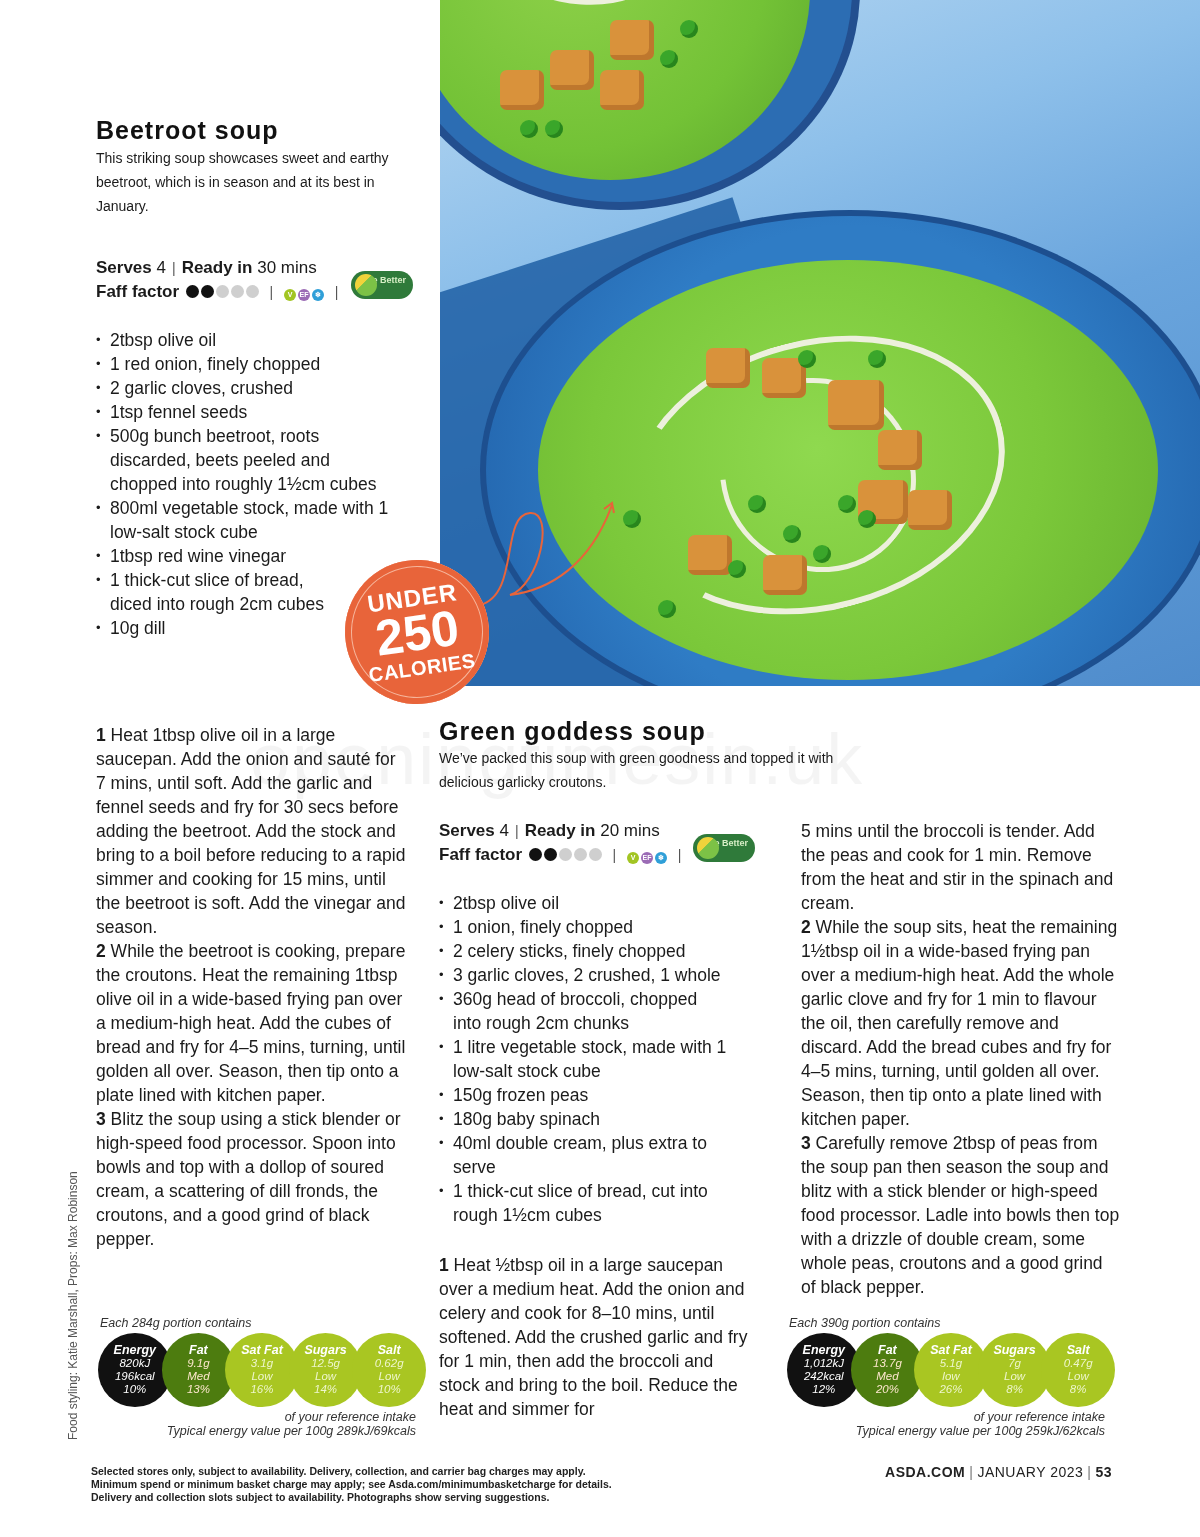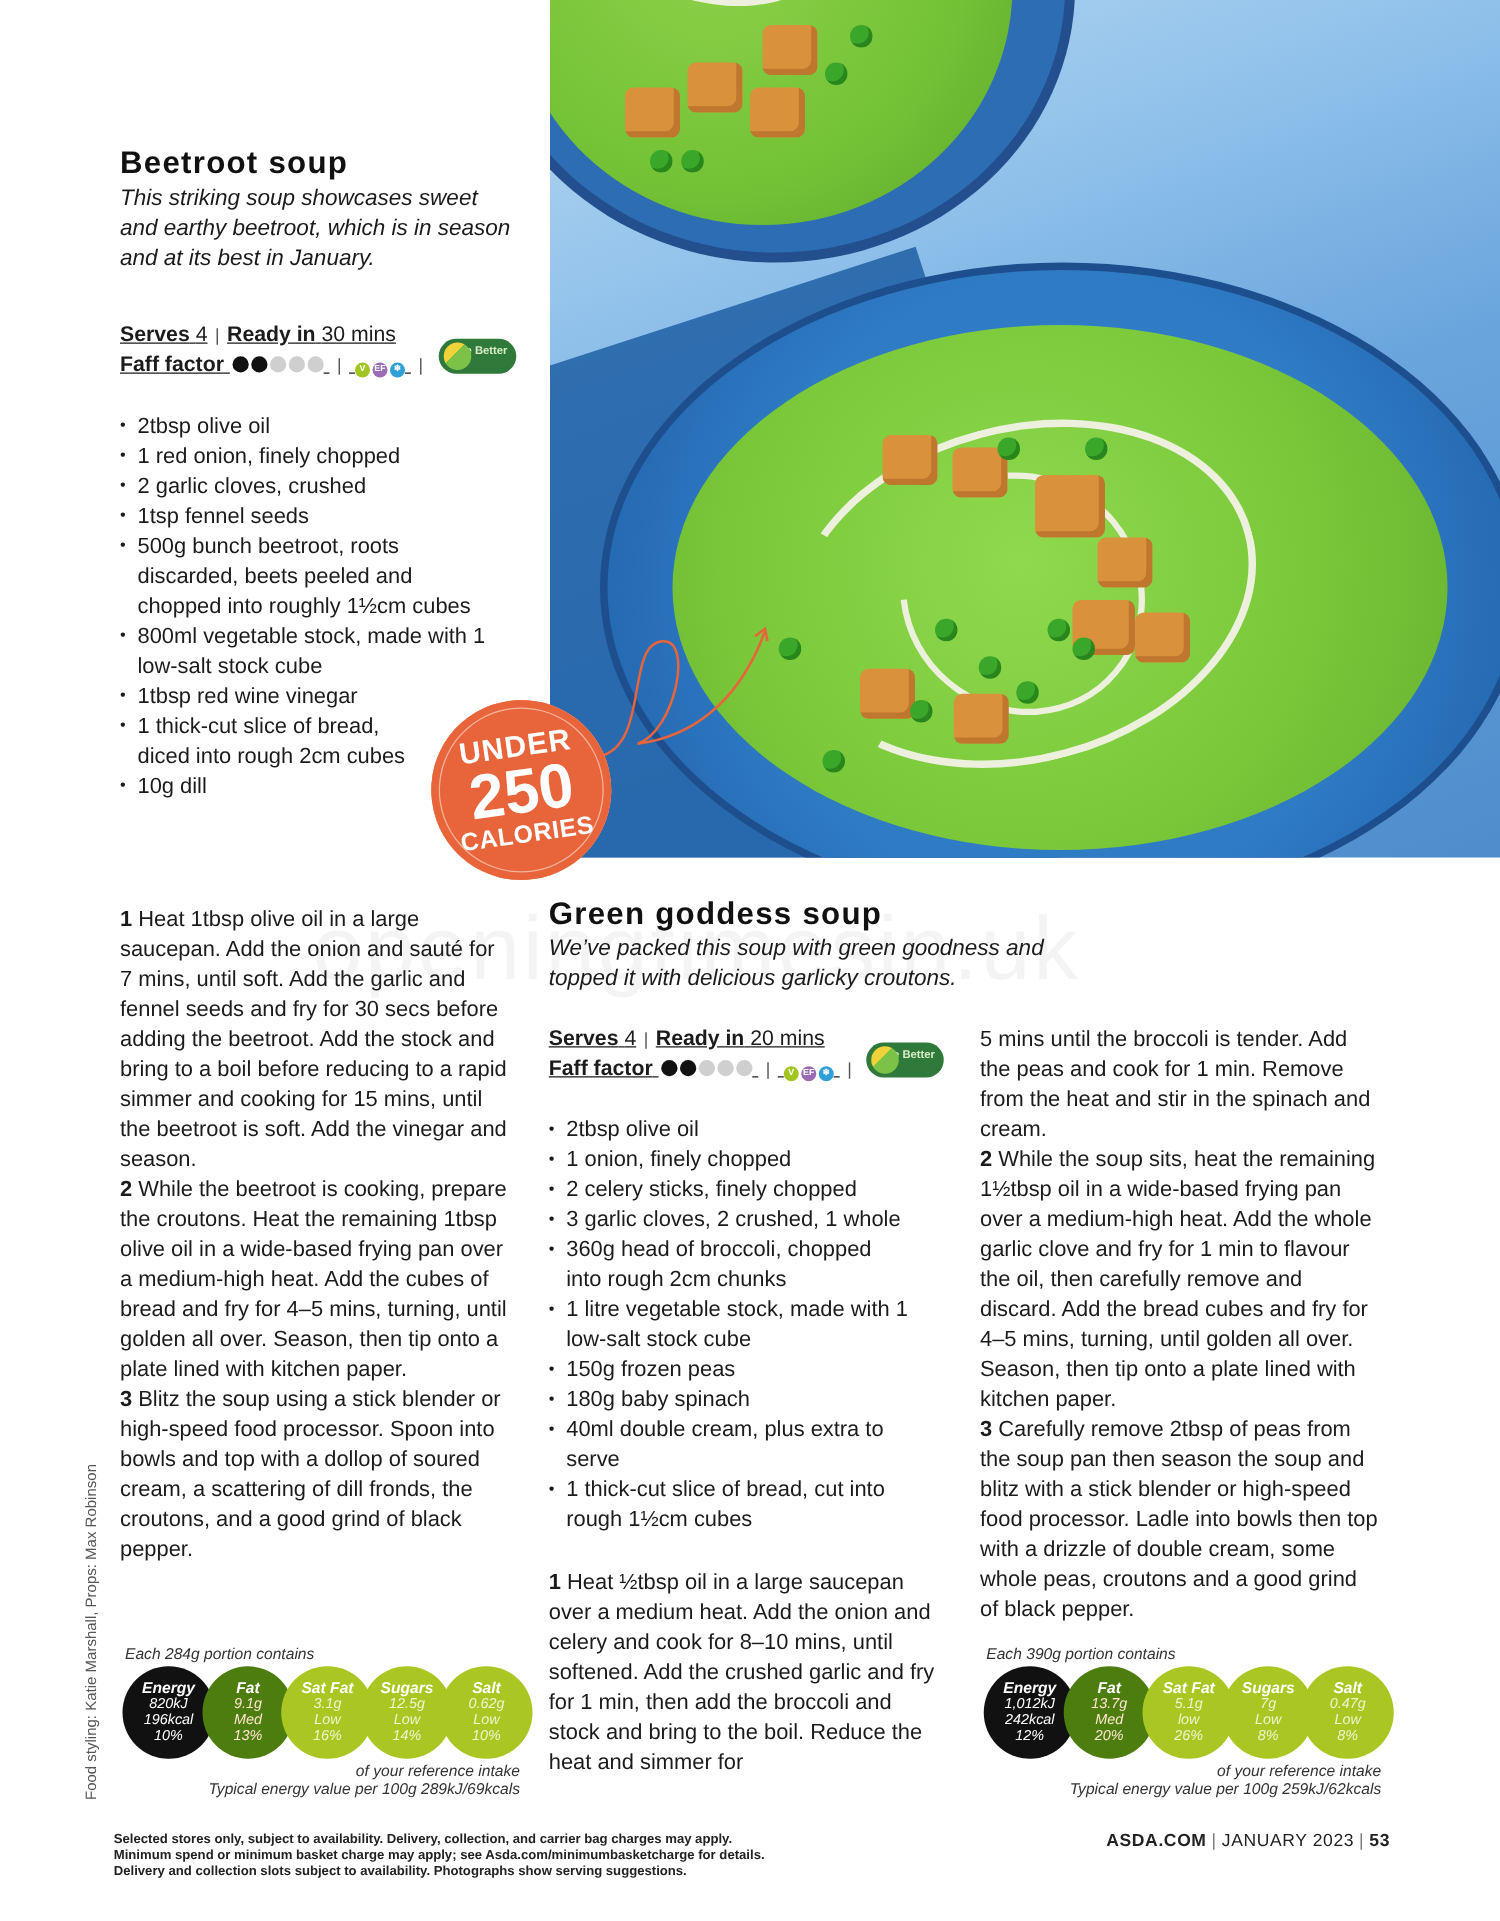--- a/index.html
+++ b/index.html
@@ -30,22 +30,22 @@
     box-shadow: inset 0 0 0 6px #e8643a, inset 0 0 0 7px #f6b49a; }
   .cal-badge .l1 { font-weight: 700; font-size: 24px; letter-spacing: 1px; line-height: 1; }
   .cal-badge .l2 { font-weight: 800; font-size: 50px; line-height: .95; }
   .cal-badge .l3 { font-weight: 700; font-size: 20px; letter-spacing: .5px; line-height: 1; }
 
   
   .watermark { position: absolute; left: 250px; top: 718px; font-size: 72px; color: rgba(0,0,0,.045); letter-spacing: 2px; white-space: nowrap; pointer-events: none; }
 
   
   .title { position: absolute; font-weight: 700; font-size: 25px; letter-spacing: 1px; color: #111; }
-  .intro { position: absolute; font-style: italic; font-size: 18px; line-height: 24px; color: #1b1b1b; }
-  .meta { position: absolute; font-size: 17px; line-height: 24px; text-decoration: underline; }
+  .intro { position: absolute; font-size: 14px; line-height: 24px; color: #1b1b1b; }
+  .meta { position: absolute; font-size: 17px; line-height: 24px; }
   .meta b { font-weight: 700; }
   .faff-dots { display: inline-flex; gap: 2px; vertical-align: -1px; margin-left: 2px; }
   .dot { width: 13px; height: 13px; border-radius: 50%; display: inline-block; }
   .dot.on { background: #111; } .dot.off { background: #cfcfcf; }
   .sep { color: #555; margin: 0 6px; font-size: 14px; }
   .diet { display: inline-flex; gap: 2px; vertical-align: 0px; }
   .diet span { width: 12px; height: 12px; border-radius: 50%; display: inline-block; font-size: 7px; color: #fff; text-align: center; line-height: 12px; font-weight: 700; }
   .live-better { position: absolute; width: 62px; height: 28px; border-radius: 14px; background: #2f7a3a; color: #d7eec6; font-size: 9px; font-weight: 700; line-height: 10px; text-align: right; padding: 4px 7px 0 0; overflow: hidden; }
   .live-better::before { content: ""; position: absolute; left: 4px; top: 3px; width: 22px; height: 22px; border-radius: 50%; background: linear-gradient(135deg, #f0d33b 40%, #7cc246 41%); }
 
@@ -251,21 +251,21 @@
   <li>150g frozen peas</li>
   <li>180g baby spinach</li>
   <li style="width:275px">40ml double cream, plus extra to serve</li>
   <li style="width:290px">1 thick-cut slice of bread, cut into rough 1½cm cubes</li>
 </ul>
 
 <div class="method" style="left:439px;top:1253px;width:320px;">
   <p><b>1</b> <span>Heat ½tbsp oil in a large saucepan over a medium heat. Add the onion and celery and cook for 8–10 mins, until softened. Add the crushed garlic and fry for 1 min, then add the broccoli and stock and bring to the boil. Reduce the heat and simmer for</span></p>
 </div>
 
-<div class="method" style="left:784px;top:819px;width:320px;">
+<div class="method" style="left:801px;top:819px;width:320px;">
   <p><span>5 mins until the broccoli is tender. Add the peas and cook for 1 min. Remove from the heat and stir in the spinach and cream.</span></p>
   <p><b>2</b> <span>While the soup sits, heat the remaining 1½tbsp oil in a wide-based frying pan over a medium-high heat. Add the whole garlic clove and fry for 1 min to flavour the oil, then carefully remove and discard. Add the bread cubes and fry for 4–5 mins, turning, until golden all over. Season, then tip onto a plate lined with kitchen paper.</span></p>
   <p><b>3</b> <span>Carefully remove 2tbsp of peas from the soup pan then season the soup and blitz with a stick blender or high-speed food processor. Ladle into bowls then top with a drizzle of double cream, some whole peas, croutons and a good grind of black pepper.</span></p>
 </div>
 
 <div class="nut" style="left:787px;top:1316px;width:318px;">
   <div class="portion">Each 390g portion contains</div>
   <div class="circles">
     <div class="c black">
         <span class="h">Energy</span>

